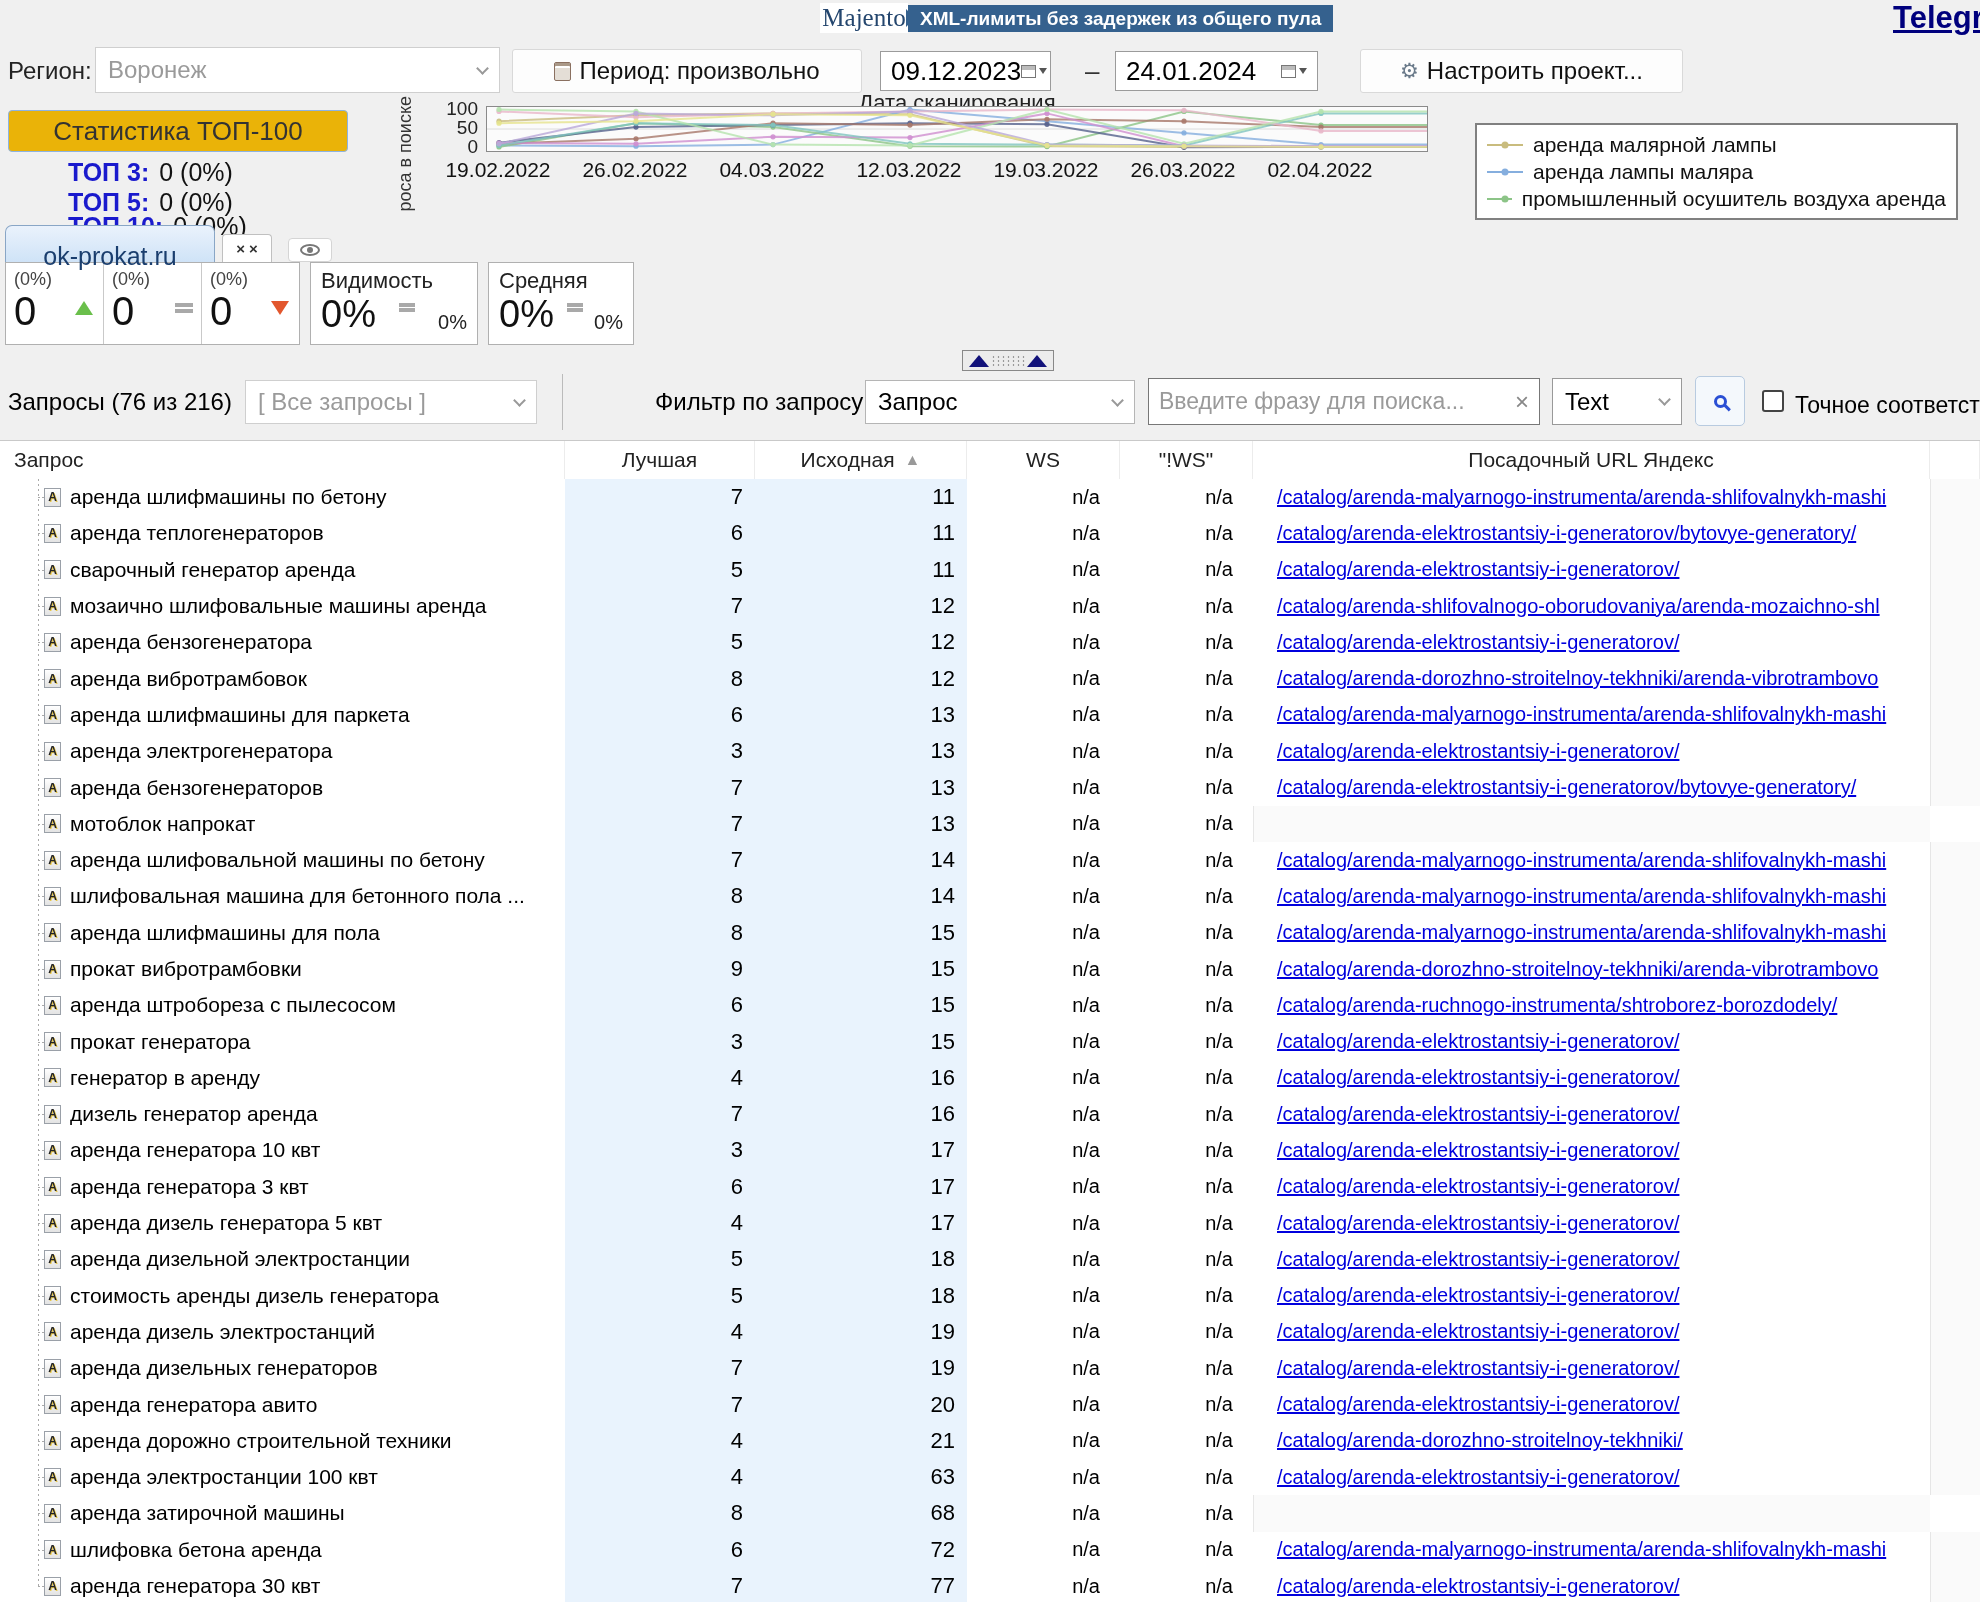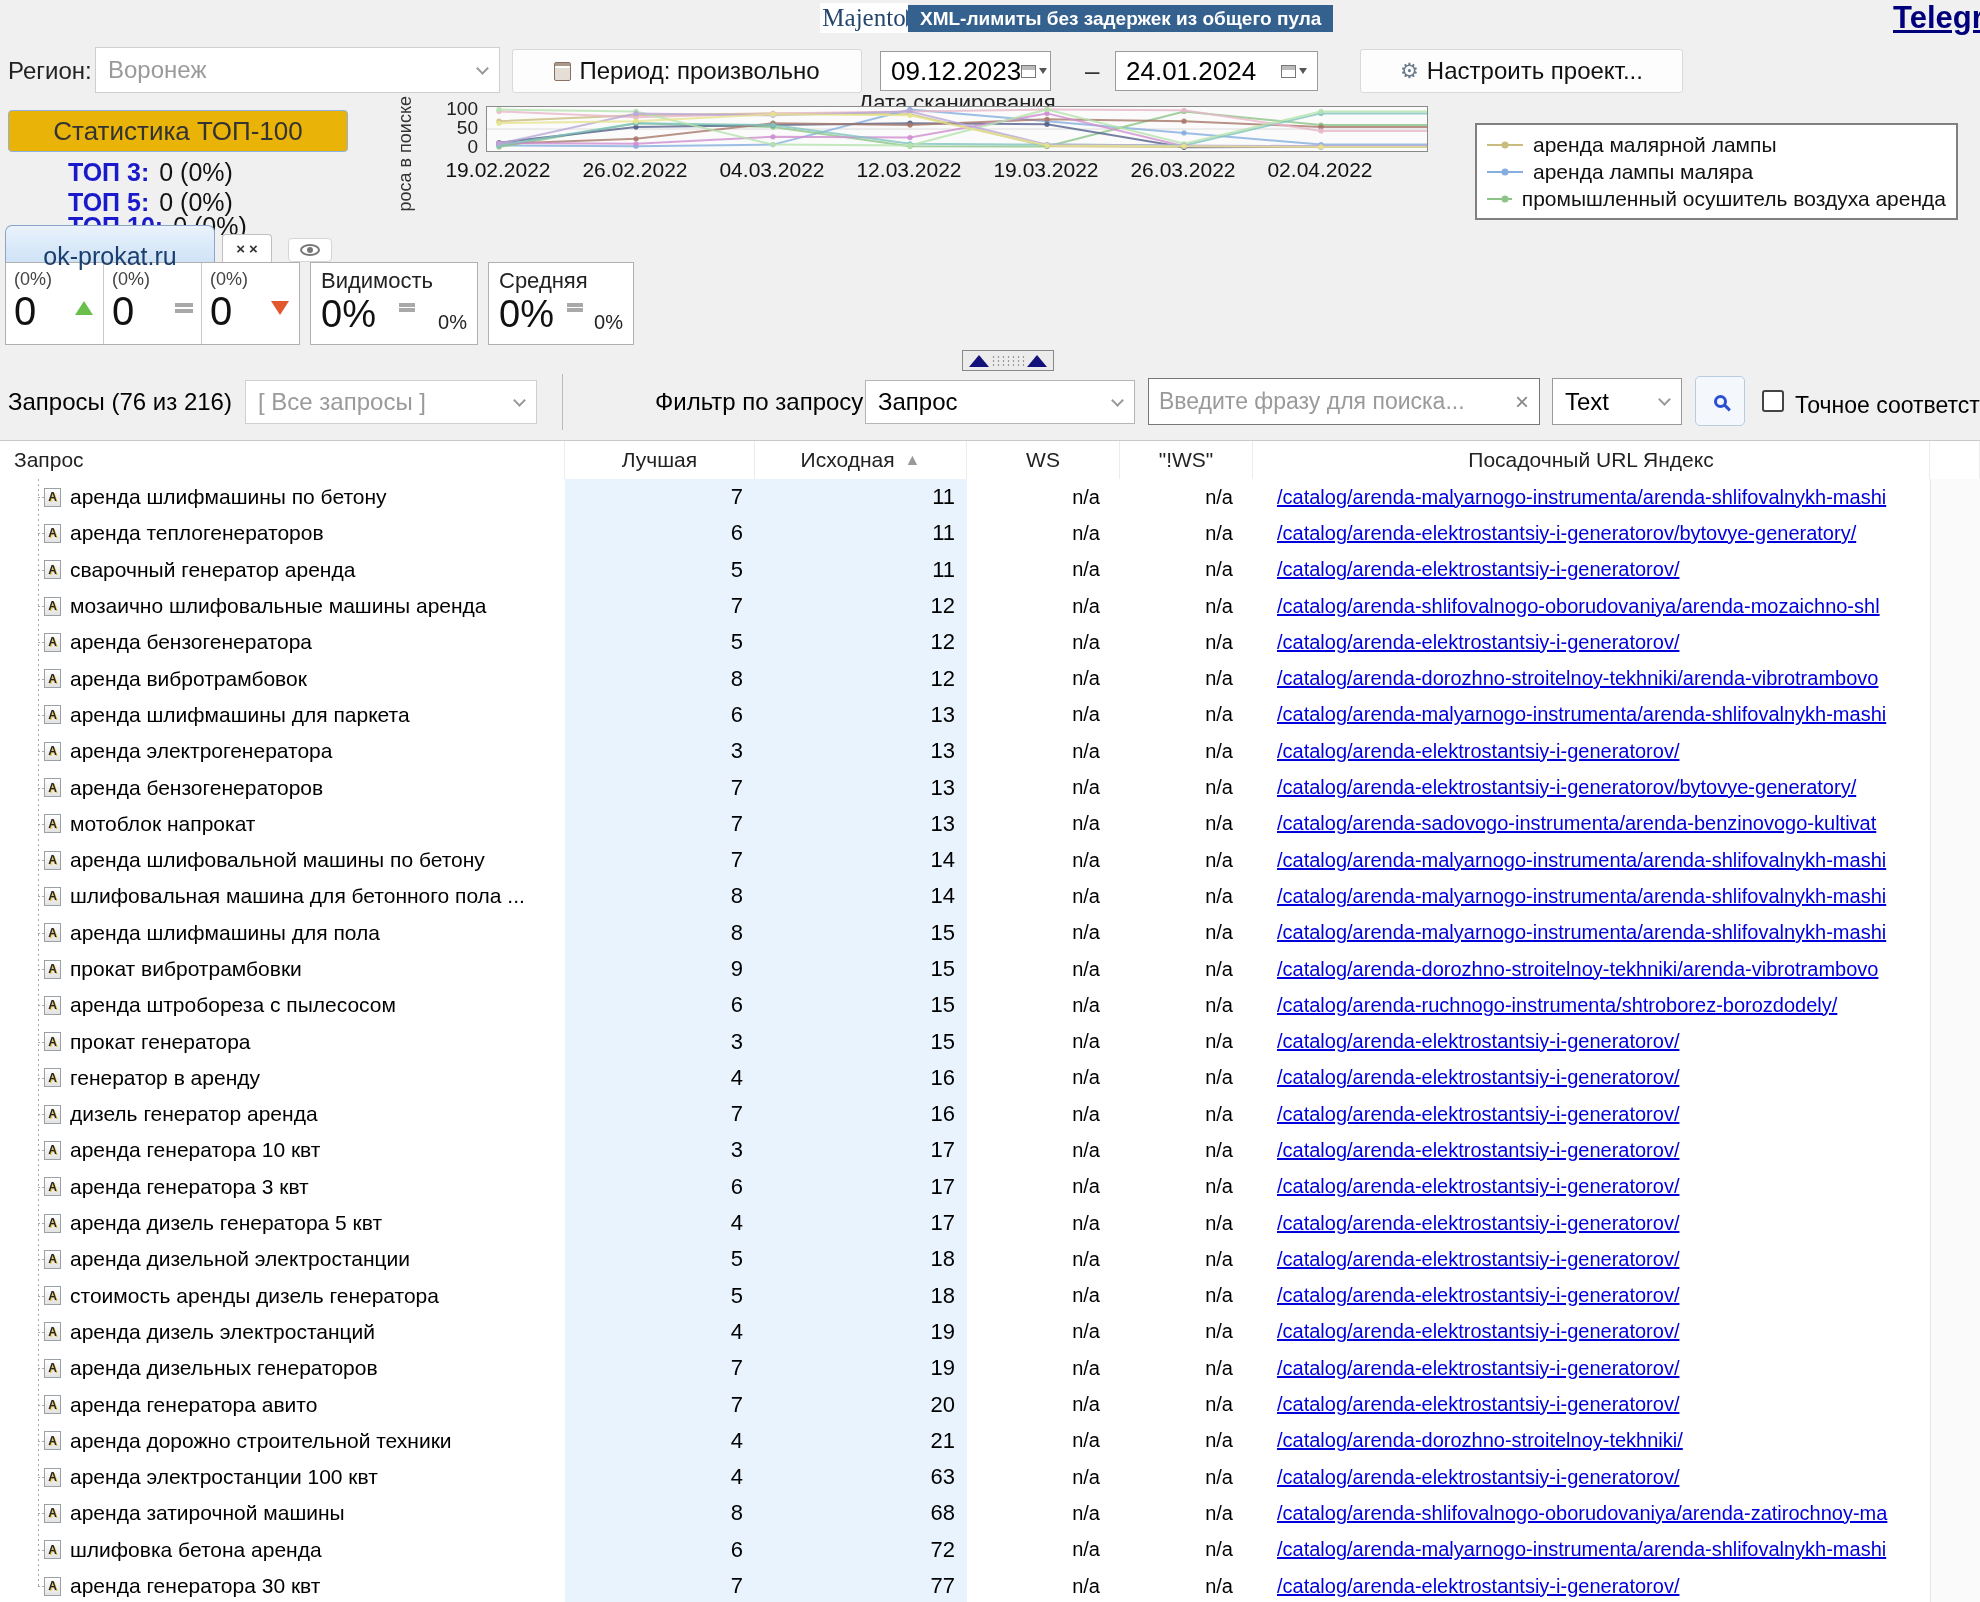--- a/index.html
+++ b/index.html
@@ -517,23 +517,20 @@
       <div class="trow">
         <div class="td q">
           <span class="stub"></span>
           <span class="aicon">A</span>
           <span>мотоблок напрокат</span>
         </div>
         <div class="td num">7</div>
         <div class="td num">13</div>
         <div class="td ws">n/a</div>
         <div class="td ws">n/a</div>
-        <div class="td url">
-          <span>/catalog/arenda-sadovogo-instrumenta/arenda-benzinovogo-kultivat</span>
-        </div>
         <div class="td endc"></div>
       </div>
       <div class="trow">
         <div class="td q">
           <span class="stub"></span>
           <span class="aicon">A</span>
           <span>аренда шлифовальной машины по бетону</span>
         </div>
         <div class="td num">7</div>
         <div class="td num">14</div>
@@ -802,23 +799,20 @@
       <div class="trow">
         <div class="td q">
           <span class="stub"></span>
           <span class="aicon">A</span>
           <span>аренда затирочной машины</span>
         </div>
         <div class="td num">8</div>
         <div class="td num">68</div>
         <div class="td ws">n/a</div>
         <div class="td ws">n/a</div>
-        <div class="td url">
-          <span>/catalog/arenda-shlifovalnogo-oborudovaniya/arenda-zatirochnoy-ma</span>
-        </div>
         <div class="td endc"></div>
       </div>
       <div class="trow">
         <div class="td q">
           <span class="stub"></span>
           <span class="aicon">A</span>
           <span>шлифовка бетона аренда</span>
         </div>
         <div class="td num">6</div>
         <div class="td num">72</div>

